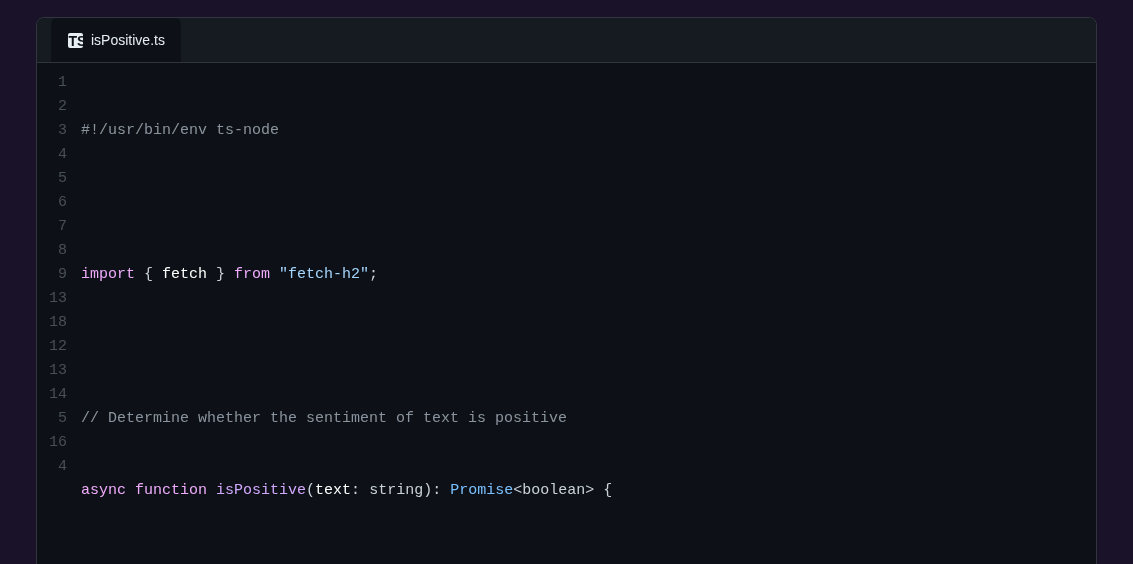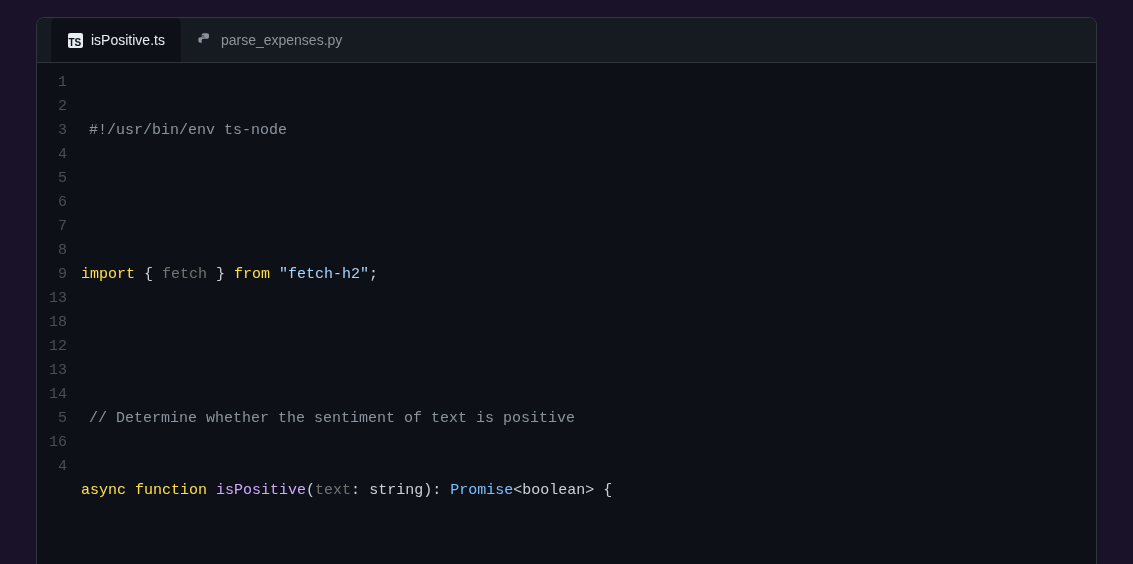--- a/index.html
+++ b/index.html
@@ -51,21 +51,21 @@
     .tab-icon {
       display: inline-flex;
       align-items: center;
       justify-content: center;
       width: 16px;
       height: 16px;
     }
     .ts-icon {
       background: #e6edf3;
       color: #0d1117;
-      font-size: 10px;
+      font-size: 14px;
       font-weight: bold;
       width: 15px;
       height: 15px;
       display: flex;
       align-items: flex-end;
       justify-content: flex-start;
       padding: 0 1px 0px 1px;
       border-radius: 2px;
       line-height: 1;
     }
@@ -88,46 +88,38 @@
     .code-content {
       flex: 1;
       color: #c9d1d9;
       white-space: pre;
       padding-right: 20px;
     }
     .line {
       height: 24px;
       position: relative;
     }
-    .tk-keyword { color: #fde047; }
+    .tk-keyword { color: #f0abfc; }
     .tk-function { color: #d2a8ff; }
-    .tk-variable { color: #737373; }
+    .tk-variable { color: #ffffff; }
     .tk-string { color: #a5d6ff; }
-    .tk-comment { color: #8b949e; margin-left: 8px; }
+    .tk-comment { color: #8b949e; }
     .tk-type { color: #c9d1d9; }
     .tk-const { color: #79c0ff; }
   </style>
 </head>
 <body>
 
 <div class="editor-window">
   <div class="tabs-bar">
     <div class="tab active">
       <span class="tab-icon">
           <span class="ts-icon">TS</span>
         </span>
       <span>isPositive.ts</span>
-    </div>
-    <div class="tab">
-      <span class="tab-icon">
-        <svg width="16" height="16" viewBox="0 0 24 24" fill="#8b949e">
-            <path d="M10 2c-3 0-3 2-3 3v2h5v1H5c-2 0-3 1-3 4s1 4 3 4h2v-3c0-2 1-3 3-3h5c2 0 3-1 3-3V5c0-2-1-3-3-3h-5zm-1 2a1 1 0 1 1 0 2 1 1 0 0 1 0-2z"></path>
-          </svg>
-      </span>
-      <span>parse_expenses.py</span>
     </div>
   </div>
 
   <div class="code-area">
     <div class="gutter">
       <div class="line">1</div>
       <div class="line">2</div>
       <div class="line">3</div>
       <div class="line">4</div>
       <div class="line">5</div>

